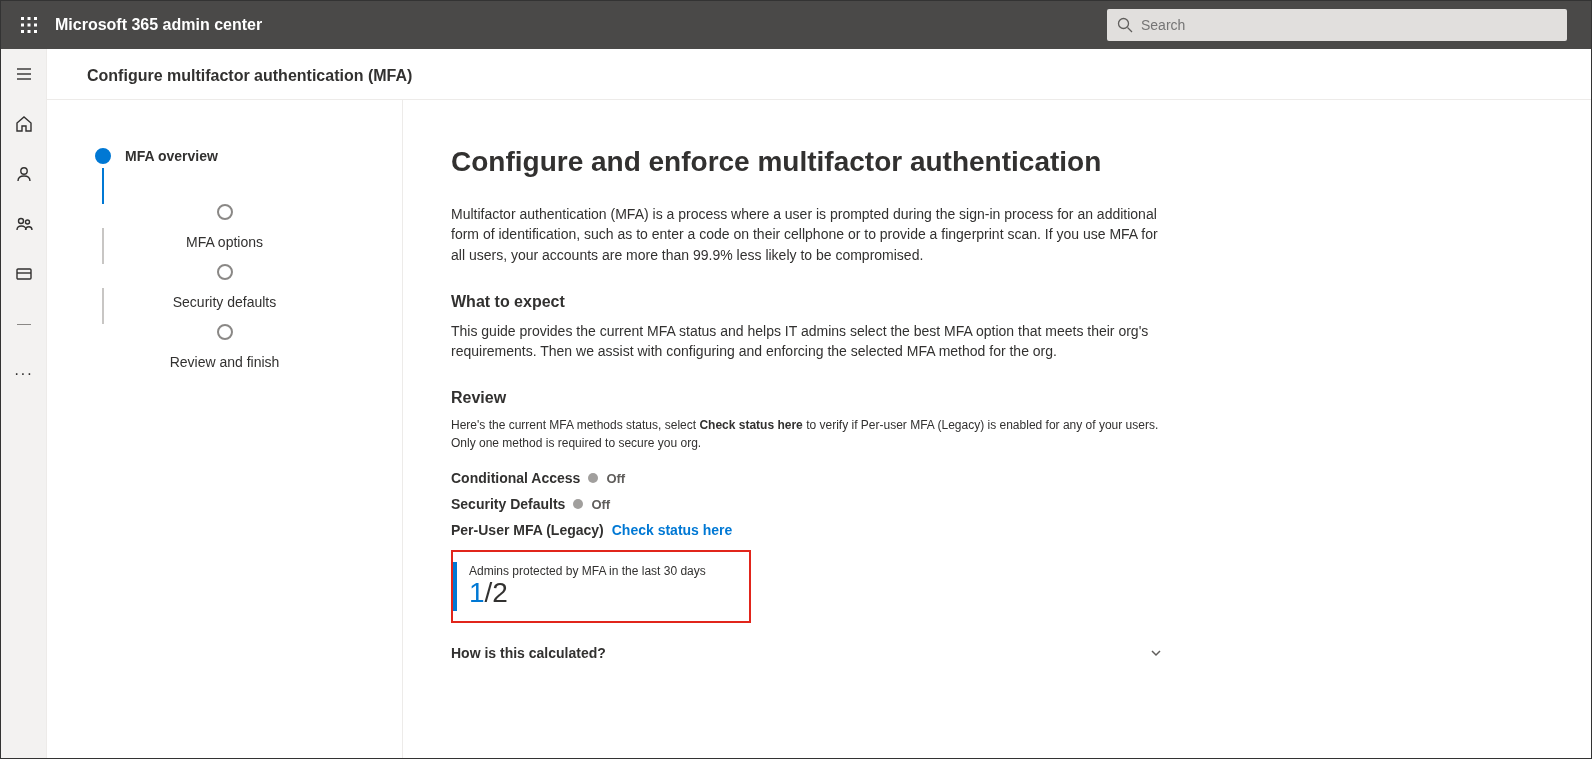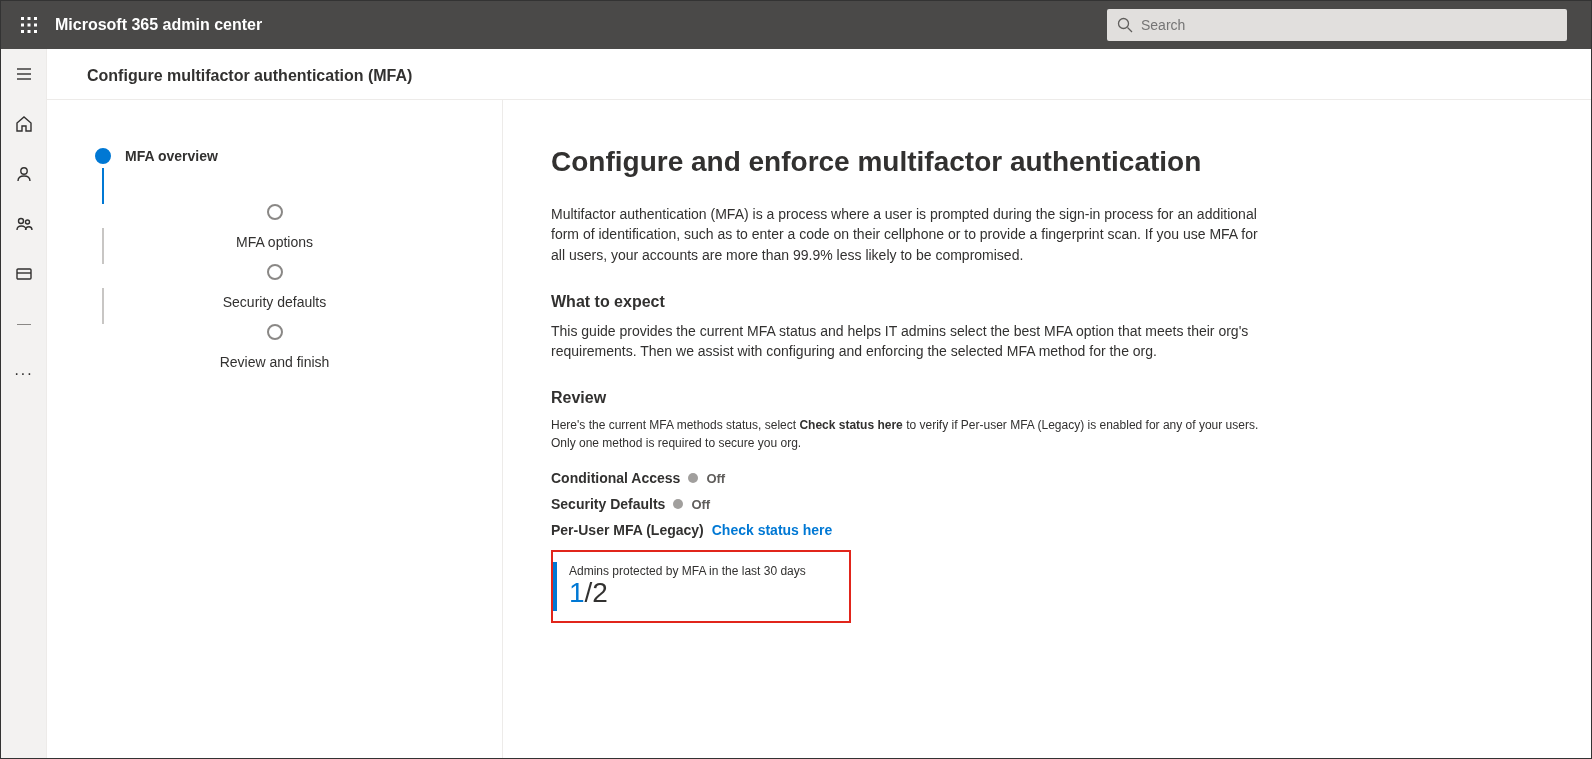--- a/index.html
+++ b/index.html
@@ -25,21 +25,21 @@
   .leftrail svg { width: 18px; height: 18px; stroke: #323130; fill: none; stroke-width: 1.4; }
   .leftrail .dash { width:14px; height:1px; background:#8a8886;}
   .leftrail .dots { font-size:16px; color:#323130; letter-spacing:1px; line-height:1;}
 
   
   .main { flex: 1; display: flex; flex-direction: column; overflow: hidden; }
   .pagehead { padding: 18px 40px 14px; border-bottom: 1px solid #edebe9; font-size: 16px; font-weight: 600; }
   .content { flex: 1; display: flex; overflow: auto; }
 
   
-  .steps { width: 456px; border-right: 1px solid #edebe9; padding: 44px 48px; }
+  .steps { width: 356px; border-right: 1px solid #edebe9; padding: 44px 48px; }
   .step { display: flex; align-items: center; gap: 14px; position: relative; height: 24px; }
   .step + .step { margin-top: 36px; flex-direction: column; }
   .step::before { content:""; position:absolute; left:7px; top:24px; width:2px; height:36px; background:#c8c6c4;}
   .step:last-child::before{display:none;}
   .step.active::before{ background:#0078d4;}
   .bullet { width:16px; height:16px; border-radius:50%; border:2px solid #8a8886; background:#fff; flex-shrink:0;}
   .step.active .bullet { background:#0078d4; border-color:#0078d4; }
   .step .label { font-size:14px; color:#323130; }
   .step.active .label{ font-weight:600; }
 
@@ -186,16 +186,22 @@
           <a class="link">Check status here</a>
         </div>
 
         <div class="callout-box">
           <div class="callout-inner">
             <div class="cap">Admins protected by MFA in the last 30 days</div>
             <div class="big"><span class="num">1</span><span>/2</span></div>
           </div>
         </div>
 
+        <div class="accordion">
+          <span>How is this calculated?</span>
+          <span class="chev"><svg viewBox="0 0 14 14">
+                <polyline points="3,5 7,9 11,5"></polyline>
+              </svg></span>
+        </div>
       </div>
     </div>
   </div>
 </div>
 
 </body></html>

